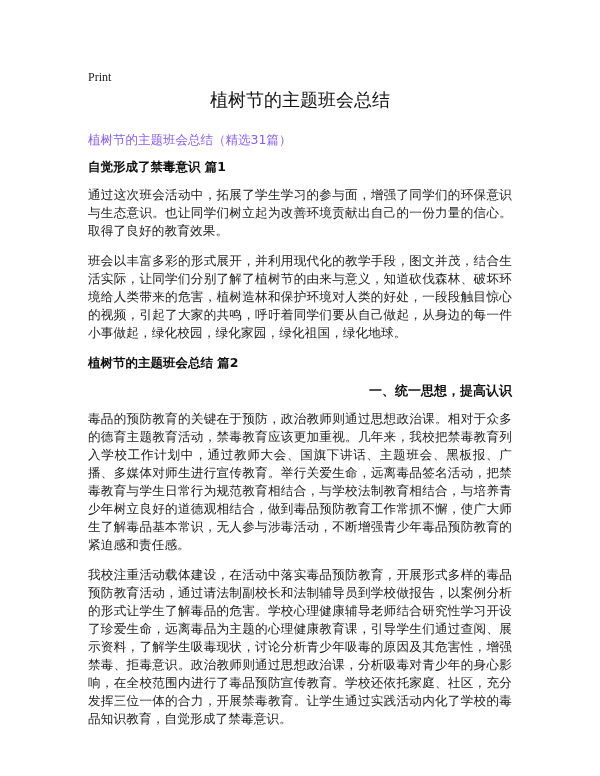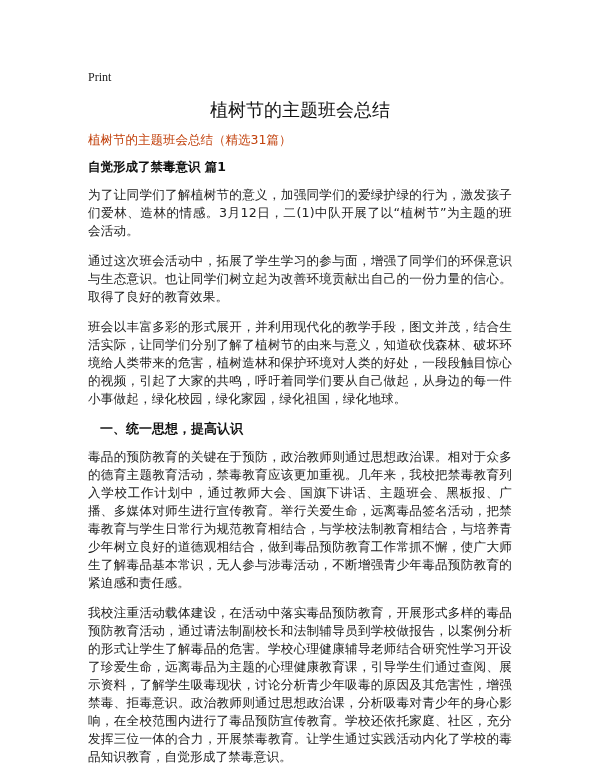--- a/index.html
+++ b/index.html
@@ -1,44 +1,44 @@
 <!DOCTYPE html>
 <html><head>
 <meta charset="utf-8">
 <style>
   html, body { margin: 0; padding: 0; background: #ffffff; }
   body { width: 600px; height: 776px; overflow: hidden; position: relative;
          font-family: "DejaVu Sans", "Liberation Sans", sans-serif; color: #1a1a1a; }
   .page { position: absolute; left: 88px; top: 0; width: 424px; }
   .print { position: absolute; top: 70px; left: 0; font-family: "Liberation Serif", "DejaVu Serif", serif;
            font-size: 12px; color: #222; text-align: center; }
-  .title { position: absolute; top: 98px; left: 0; width: 424px; text-align: center;
+  .title { position: absolute; top: 88px; left: 0; width: 424px; text-align: center;
            font-size: 18px; font-weight: normal; color: #111; margin: 0; }
-  .subtitle { position: absolute; top: 132px; left: 0; font-size: 12.5px; color: #c2410c; }
+  .subtitle { position: absolute; top: 132px; left: 0; font-size: 12.5px; color: #8b5cf6; }
   .content { position: absolute; top: 158px; left: 0; width: 424px; }
   .h-article { font-size: 12.5px; font-weight: bold; margin: 0 0 10px 0; color: #111; line-height: 18px; }
-  .h-section { font-size: 13px; font-weight: bold; margin: 0 0 10px 12px; color: #111; line-height: 18px; }
+  .h-section { font-size: 13px; font-weight: bold; margin: 0 0 10px 12px; color: #111; line-height: 18px; text-align: right; }
   .para { font-size: 12.6px; line-height: 18px; margin: 0 0 12px 0; color: #222;
           text-align: justify; letter-spacing: 0.15px; }
 </style>
 </head>
 <body>
 
 <div class="page">
   <div class="print">Print</div>
   <h1 class="title">植树节的主题班会总结</h1>
   <div class="subtitle">植树节的主题班会总结（精选31篇）</div>
 
   <div class="content">
     <div>
       <div class="h-article">自觉形成了禁毒意识 篇1</div>
-      <p class="para">为了让同学们了解植树节的意义，加强同学们的爱绿护绿的行为，激发孩子们爱林、造林的情感。3月12日，二(1)中队开展了以“植树节”为主题的班会活动。</p>
       <p class="para">通过这次班会活动中，拓展了学生学习的参与面，增强了同学们的环保意识与生态意识。也让同学们树立起为改善环境贡献出自己的一份力量的信心。取得了良好的教育效果。</p>
       <p class="para">班会以丰富多彩的形式展开，并利用现代化的教学手段，图文并茂，结合生活实际，让同学们分别了解了植树节的由来与意义，知道砍伐森林、破坏环境给人类带来的危害，植树造林和保护环境对人类的好处，一段段触目惊心的视频，引起了大家的共鸣，呼吁着同学们要从自己做起，从身边的每一件小事做起，绿化校园，绿化家园，绿化祖国，绿化地球。</p>
     </div>
 
     <div>
+      <div class="h-article">植树节的主题班会总结 篇2</div>
       <div class="h-section">一、统一思想，提高认识</div>
       <p class="para">毒品的预防教育的关键在于预防，政治教师则通过思想政治课。相对于众多的德育主题教育活动，禁毒教育应该更加重视。几年来，我校把禁毒教育列入学校工作计划中，通过教师大会、国旗下讲话、主题班会、黑板报、广播、多媒体对师生进行宣传教育。举行关爱生命，远离毒品签名活动，把禁毒教育与学生日常行为规范教育相结合，与学校法制教育相结合，与培养青少年树立良好的道德观相结合，做到毒品预防教育工作常抓不懈，使广大师生了解毒品基本常识，无人参与涉毒活动，不断增强青少年毒品预防教育的紧迫感和责任感。</p>
       <p class="para">我校注重活动载体建设，在活动中落实毒品预防教育，开展形式多样的毒品预防教育活动，通过请法制副校长和法制辅导员到学校做报告，以案例分析的形式让学生了解毒品的危害。学校心理健康辅导老师结合研究性学习开设了珍爱生命，远离毒品为主题的心理健康教育课，引导学生们通过查阅、展示资料，了解学生吸毒现状，讨论分析青少年吸毒的原因及其危害性，增强禁毒、拒毒意识。政治教师则通过思想政治课，分析吸毒对青少年的身心影响，在全校范围内进行了毒品预防宣传教育。学校还依托家庭、社区，充分发挥三位一体的合力，开展禁毒教育。让学生通过实践活动内化了学校的毒品知识教育，自觉形成了禁毒意识。</p>
     </div>
   </div>
 </div>
 
 </body></html>

